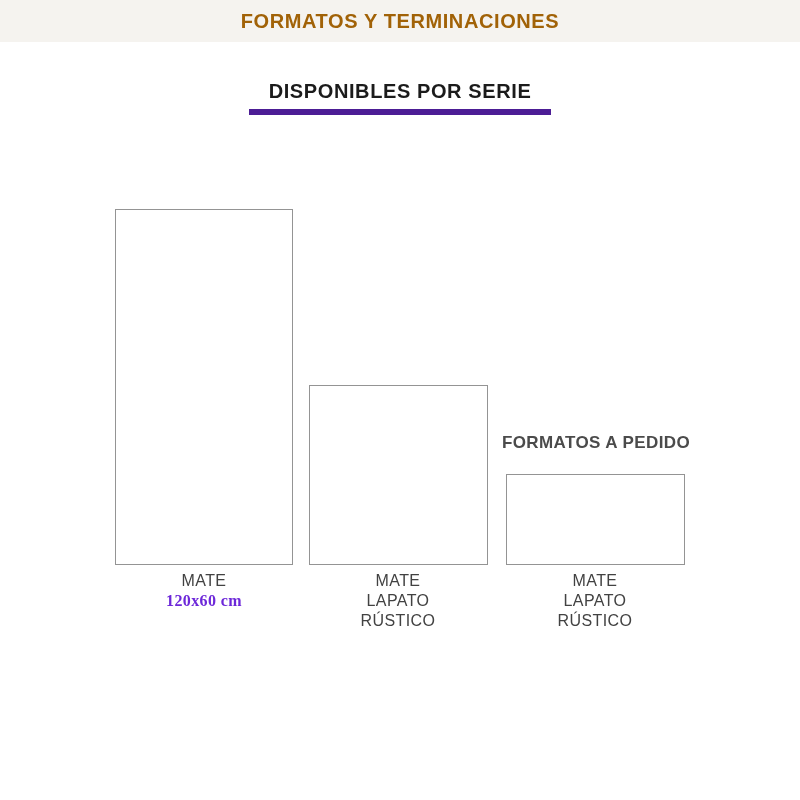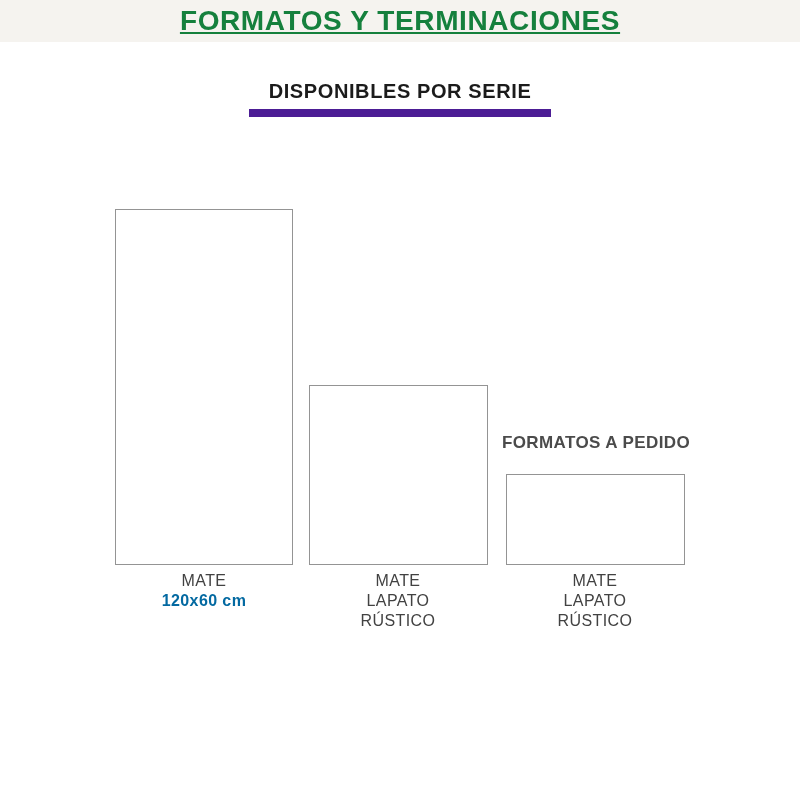--- a/index.html
+++ b/index.html
@@ -17,40 +17,39 @@
   .header-bar {
     position: absolute;
     left: 0; top: 0;
     width: 800px; height: 42px;
     background: #f5f3ef;
     display: flex;
     align-items: center;
     justify-content: center;
   }
   .header-title {
-    font-size: 28px;
+    font-size: 20px;
     font-weight: 700;
     letter-spacing: 0.6px;
-    color: #15803d;
-    text-decoration: underline;
+    color: #a16207;
   }
   .subtitle-wrap {
     position: absolute;
     left: 0; top: 80px;
     width: 800px;
     text-align: center;
   }
   .subtitle {
     display: inline-block;
     font-size: 20px;
     font-weight: 700;
     letter-spacing: 0.6px;
     color: #1b1b1b;
     padding: 0 20px 6px 20px;
-    border-bottom: 8px solid #4c1d95;
+    border-bottom: 6px solid #4c1d95;
   }
   .tile {
     position: absolute;
     background: #ffffff;
     border: 1px solid #949494;
   }
   .tile-120x60 { left: 115px; top: 209px; width: 178px; height: 356px; }
   .tile-60x60  { left: 309px; top: 385px; width: 179px; height: 180px; }
   .tile-30x60  { left: 506px; top: 474px; width: 179px; height: 91px; }
   .order-note {
@@ -71,21 +70,21 @@
     text-align: center;
     font-size: 16px;
     line-height: 20px;
     letter-spacing: 0.4px;
     color: #424242;
   }
   .label-col1 { left: 104px; }
   .label-col2 { left: 298px; }
   .label-col3 { left: 495px; }
   .finish-line { font-weight: 400; }
-  .size-line   { font-weight: 700; color: #0369a1; }
+  .size-line   { font-weight: 700; color: #6d28d9; font-family: Liberation Serif, serif; }
 </style>
 </head>
 <body>
 
 <div class="page">
 
   <div class="header-bar">
     <span class="header-title">FORMATOS Y TERMINACIONES</span>
   </div>
 

